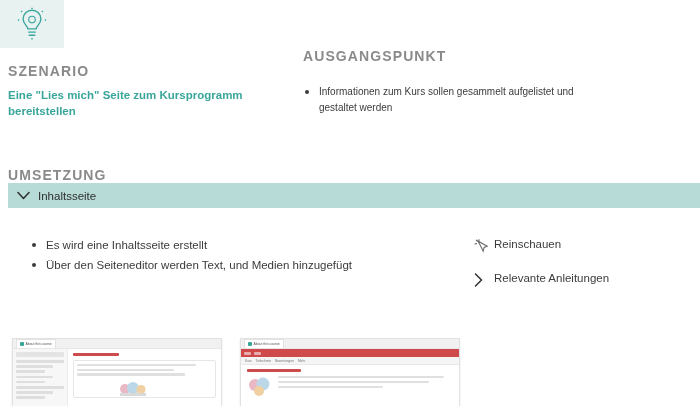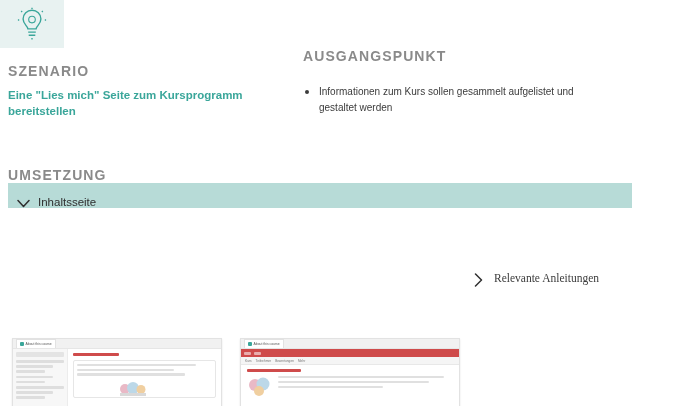--- a/index.html
+++ b/index.html
@@ -86,25 +86,25 @@
     height: 4px;
     border-radius: 50%;
     background: #3b3b3b;
   }
 
   
   .accordion {
     position: absolute;
     left: 8px;
     top: 183px;
-    width: 624px;
+    width: 693px;
     height: 25px;
     background: #b7dbd7;
     display: flex;
-    align-items: flex-end;
+    align-items: center;
   }
   .accordion .chev {
     width: 30px;
     display: flex;
     align-items: center;
     justify-content: center;
   }
   .accordion .acc-title {
     font-size: 11.5px;
     color: #2f2f2f;
@@ -141,21 +141,21 @@
   
   .side-link {
     position: absolute;
     display: flex;
     align-items: flex-start;
     font-size: 11.5px;
     color: #3b3b3b;
     cursor: pointer;
   }
   #link-peek { left: 474px; top: 238px; }
-  #link-guides { left: 474px; top: 272px; font-family: Liberation Serif, serif; }
+  #link-guides { left: 474px; top: 272px; }
   .side-link .li-icon {
     width: 20px;
     flex: 0 0 20px;
     display: flex;
     align-items: center;
     justify-content: flex-start;
     padding-top: 1px;
   }
 
   
@@ -346,22 +346,33 @@
   <div class="accordion">
     <span class="chev">
       <svg width="13" height="9" viewBox="0 0 13 9" fill="none" stroke="#2f2f2f" stroke-width="1.5" stroke-linecap="round" stroke-linejoin="round">
         <path d="M1 1.5 L6.5 7.5 L12 1.5"></path>
       </svg>
     </span>
     <span class="acc-title">Inhaltsseite</span>
   </div>
 
   <ul class="umsetz-list">
+    <li>Es wird eine Inhaltsseite erstellt</li>
+    <li>Über den Seiteneditor werden Text, und Medien hinzugefügt</li>
   </ul>
 
+  <div class="side-link" id="link-peek">
+    <span class="li-icon">
+      <svg width="14" height="14" viewBox="0 0 14 14" fill="none" stroke="#6b6b6b" stroke-width="1.1" stroke-linecap="round">
+        <path d="M4.2 2.2 L9.2 12.2 L10.1 8.4 L13.2 7.2 Z" fill="none"></path>
+        <path d="M2.2 1.2 L3.4 2.4M1.0 5.0 L2.6 4.6M5.0 0.6 L4.9 2.2"></path>
+      </svg>
+    </span>
+    <span>Reinschauen</span>
+  </div>
 
   <div class="side-link" id="link-guides">
     <span class="li-icon">
       <svg width="10" height="14" viewBox="0 0 10 14" fill="none" stroke="#2f2f2f" stroke-width="1.5" stroke-linecap="round" stroke-linejoin="round">
         <path d="M1.5 1 L7.5 7 L1.5 13"></path>
       </svg>
     </span>
     <span>Relevante Anleitungen</span>
   </div>
 

